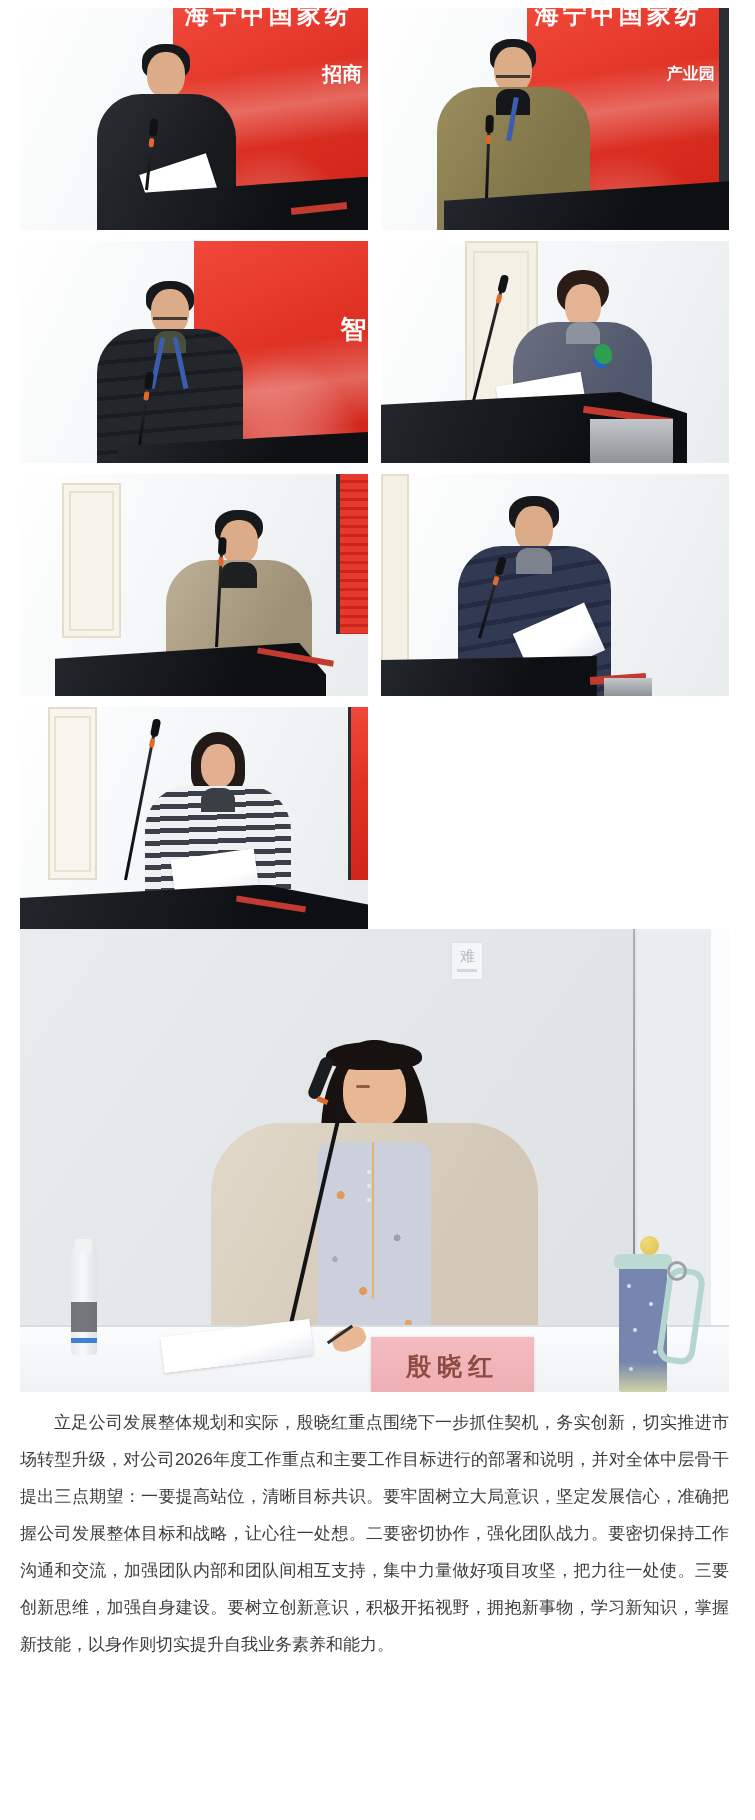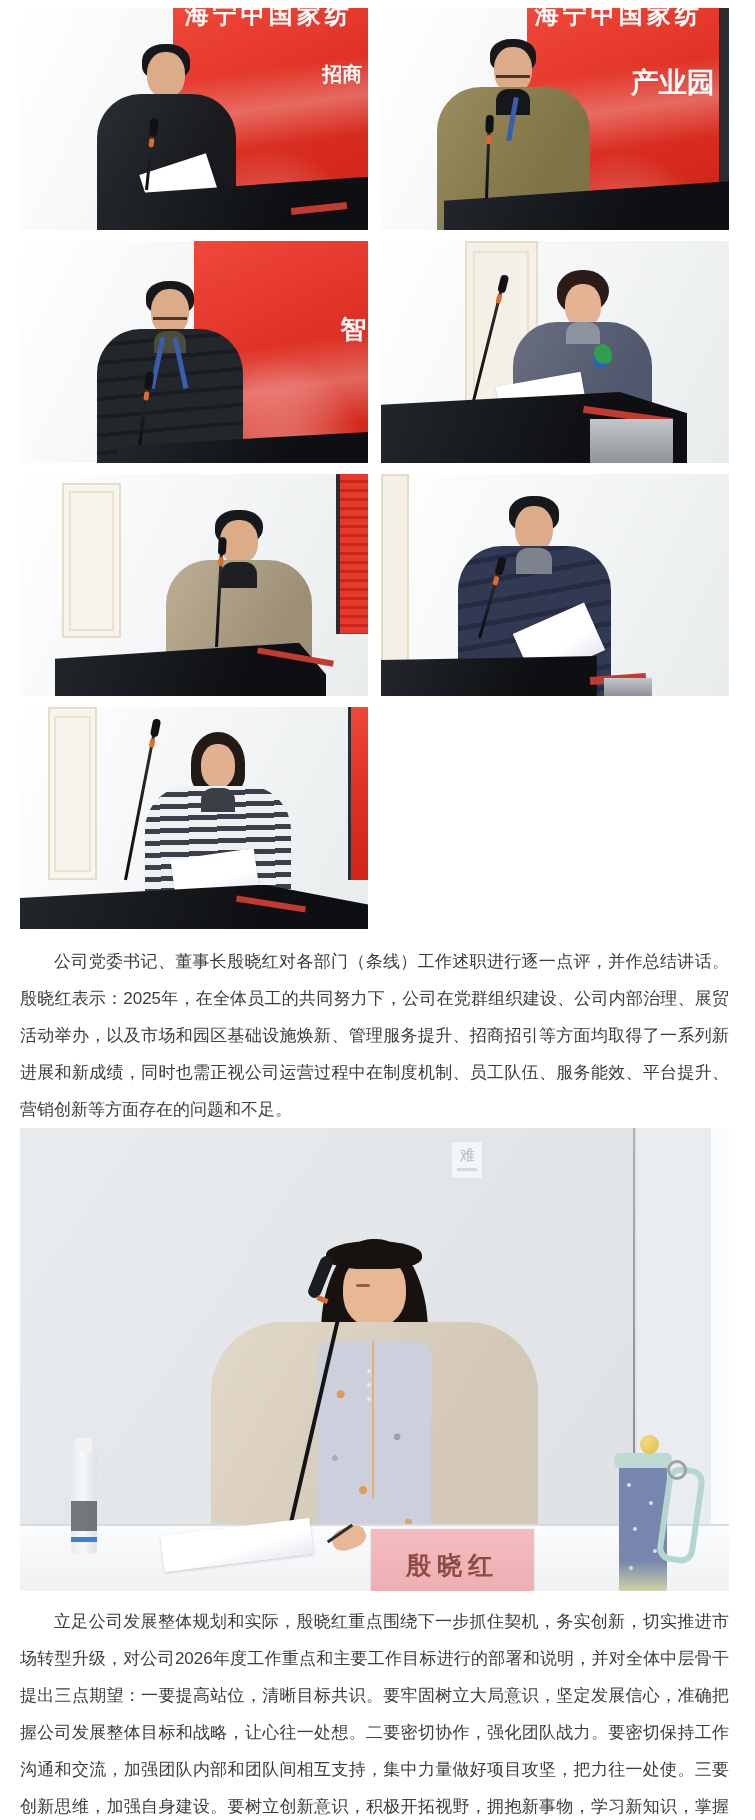--- a/index.html
+++ b/index.html
@@ -70,21 +70,21 @@
       <div class="podium" style="left:24%;right:0;bottom:0;height:24%;clip-path:polygon(0 35%,100% 0,100% 100%,0 100%)"></div>
       <div class="ptrim" style="right:6%;bottom:8%;width:16%;height:7px;transform:rotate(-6deg)"></div>
     </figure>
 
     <figure class="photo" style="margin:0">
       <div class="wall"></div>
       <div class="redscreen" style="left:42%;right:3%;top:0;height:90%">
         <div class="swoosh"></div>
         <div class="swoosh2"></div>
         <div class="banner" style="top:-9px;left:4%;font-size:24px">海宁中国家纺</div>
-        <div class="slabel" style="right:2%;top:28%;font-size:28px">产业园</div>
+        <div class="slabel" style="right:2%;top:28%;font-size:16px">产业园</div>
       </div>
       <div class="bezel" style="right:0;top:0;width:3%;height:90%"></div>
       <div class="person" style="left:16%;top:14%;width:44%;height:86%">
         <div class="hair" style="top:0;width:46px;height:34px"></div>
         <div class="face" style="top:8px;width:38px;height:46px"></div>
         <div class="glasses" style="top:30px;width:34px;height:6px"></div>
         <div class="torso" style="top:48px;background:linear-gradient(120deg,#9a8d5d,#7e7347 70%)"></div>
         <div class="inner-col" style="top:50px;width:34px;height:26px;background:#15171a"></div>
         <div class="lanyard" style="left:48%;top:58px;height:44px;transform:rotate(10deg)"></div>
       </div>
@@ -180,21 +180,20 @@
         <div class="torso" style="top:52px;background:repeating-linear-gradient(178deg,#eef0f2 0 7px,#3a3f4a 7px 12px)"></div>
         <div class="inner-col" style="top:54px;width:34px;height:24px;background:#3a3f46"></div>
       </div>
       <div class="paper" style="left:44%;top:66%;width:84px;height:42px;transform:rotate(-8deg)"></div>
       <div class="mic" style="left:30%;bottom:22%;height:150px;transform:rotate(11deg)"></div>
       <div class="podium" style="left:0;right:0;bottom:0;height:20%;clip-path:polygon(0 30%,70% 0,100% 45%,100% 100%,0 100%)"></div>
       <div class="ptrim" style="left:62%;bottom:10%;width:20%;height:6px;transform:rotate(9deg)"></div>
     </figure>
   </div>
 
-  <p class="para p1">公司党委书记、董事长殷晓红对各部门（条线）工作述职进行逐一点评，并作总结讲话。殷晓红表示：2025年，在全体员工的共同努力下，公司在党群组织建设、公司内部治理、展贸活动举办，以及市场和园区基础设施焕新、管理服务提升、招商招引等方面均取得了一系列新进展和新成绩，同时也需正视公司运营过程中在制度机制、员工队伍、服务能效、平台提升、营销创新等方面存在的问题和不足。</p>
 
   <figure class="mainphoto" style="margin:0">
     <div style="position:absolute;inset:0;background:linear-gradient(125deg,#e9ecef 0%,#e2e5e8 55%,#dde0e4 100%)"></div>
     <div style="position:absolute;left:86.5%;top:0;width:2px;height:88%;background:linear-gradient(180deg,#aab0b5,#82888d)"></div>
     <div style="position:absolute;left:87%;right:2.5%;top:0;height:88%;background:#eaedef"></div>
     <div style="position:absolute;right:0;top:0;width:2.5%;height:100%;background:#fbfcfd"></div>
     <div class="sign" style="left:61%;top:3%;width:30px;height:36px;font-size:15px;line-height:26px">
       <span>难</span>
       <div style="height:3px;margin:0 5px;background:#d4d8db"></div>
     </div>
@@ -213,21 +212,21 @@
 
     <div style="position:absolute;left:37.5%;top:36%;width:4px;height:52%;background:#121416;transform:rotate(13deg);transform-origin:50% 100%"></div>
     <div style="position:absolute;left:41.5%;top:27.5%;width:13px;height:44px;border-radius:7px;background:#1a1c1f;transform:rotate(22deg)"></div>
     <div style="position:absolute;left:41.9%;top:36.5%;width:11px;height:5px;background:#e06a2c;transform:rotate(22deg)"></div>
 
     <div style="position:absolute;left:0;right:0;bottom:0;height:14%;background:linear-gradient(180deg,#fbfcfd,#eff1f3);border-top:2px solid #d9dcdf"></div>
     <div class="paper" style="left:20%;bottom:6%;width:150px;height:36px;transform:rotate(-7deg)"></div>
     <div style="position:absolute;left:44%;bottom:9%;width:34px;height:22px;background:#e8b894;border-radius:40%;transform:rotate(-20deg)"></div>
     <div style="position:absolute;left:43%;bottom:12%;width:30px;height:3px;background:#2b2d30;transform:rotate(-35deg)"></div>
 
-    <div class="placard" style="left:49.5%;width:23%;bottom:0;height:9%;font-size:25px;letter-spacing:6px;padding-top:20px">
+    <div class="placard" style="left:49.5%;width:23%;bottom:0;height:9%;font-size:25px;letter-spacing:6px;padding-top:13px">
       <span>殷晓红</span>
     </div>
 
     <div style="position:absolute;left:7.2%;bottom:8%;width:26px;height:110px;background:linear-gradient(90deg,#e7ebee,#f6f8f9 45%,#dfe3e6);border-radius:8px 8px 4px 4px"></div>
     <div style="position:absolute;left:7.8%;bottom:30%;width:17px;height:14px;background:#f2f3f1;border-radius:3px"></div>
     <div style="position:absolute;left:7.2%;bottom:13%;width:26px;height:30px;background:#54585d;opacity:.8"></div>
     <div style="position:absolute;left:7.2%;bottom:10.5%;width:26px;height:5px;background:#3f7fd4"></div>
 
     <div style="position:absolute;left:84.5%;bottom:0;width:48px;height:130px;background:#7686ae;border-radius:8px 8px 4px 4px;overflow:hidden">
       <div class="star" style="left:8px;top:22px"></div>

